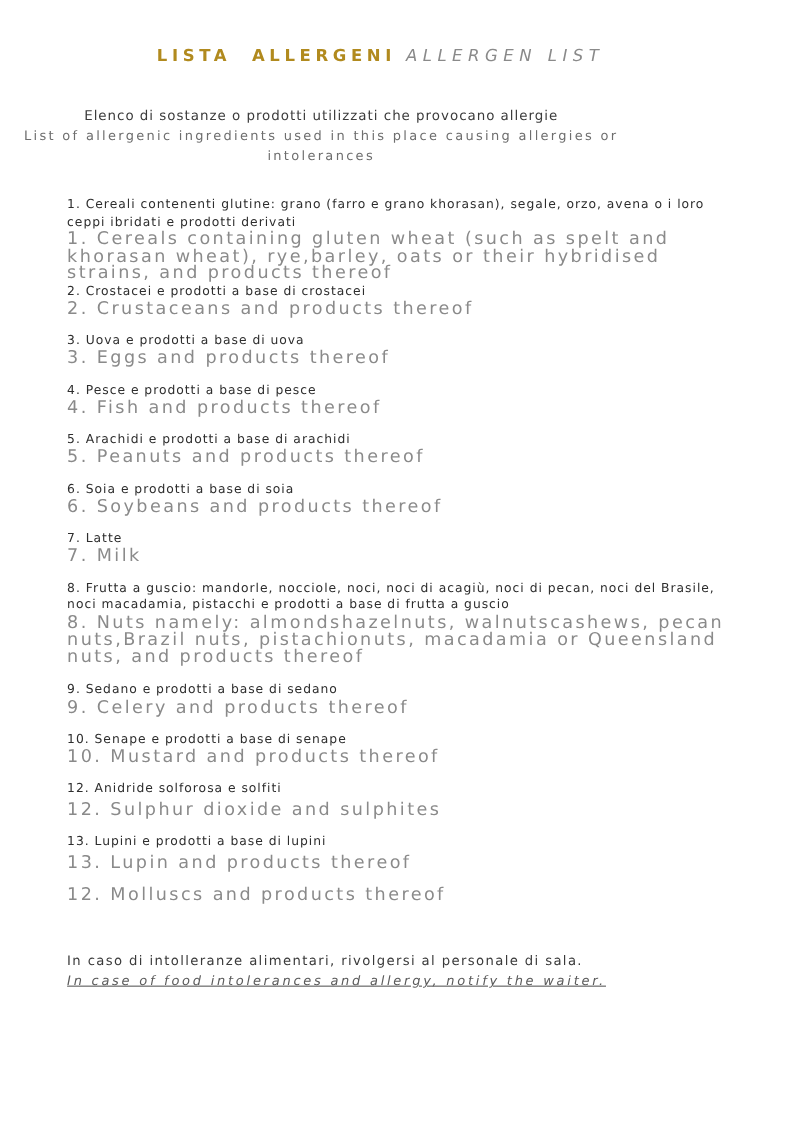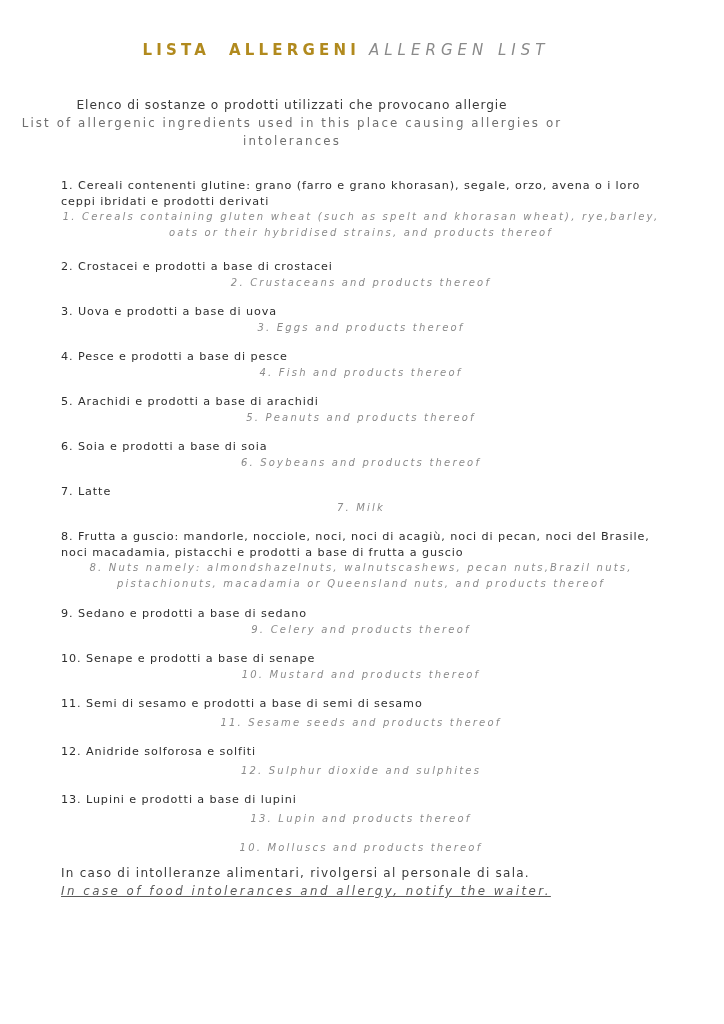--- a/index.html
+++ b/index.html
@@ -19,21 +19,21 @@
     .intro .it { font-size: 12.2px; color: #3a3a3a; letter-spacing: 0.9px; line-height: 18px; }
     .intro .en { font-size: 11.8px; color: #6e6e6e; letter-spacing: 2.1px; line-height: 18px; }
     .list {
       position: absolute; top: 178px; left: 61px; width: 600px;
     }
     .item { margin: 0; }
     .item .it {
       font-size: 11.2px; color: #2e2e2e; letter-spacing: 0.9px; line-height: 15.5px;
     }
     .item .en {
-      font-size: 10px; color: #8a8a8a; font-style: italic; letter-spacing: 2.2px; line-height: 15.5px; text-align: center;
+      font-size: 16px; color: #8a8a8a; letter-spacing: 2.2px; line-height: 15.5px;
     }
     .footer {
       position: absolute; top: 864px; left: 61px; width: 620px;
     }
     .footer .it { font-size: 12px; color: #3a3a3a; letter-spacing: 1.25px; line-height: 18px; }
     .footer .en { font-size: 11.8px; color: #5a5a5a; font-style: italic; letter-spacing: 2.5px; line-height: 18px; text-decoration: underline; }
   </style>
 </head>
 <body>
 
@@ -41,21 +41,21 @@
   <span class="it" style="white-space:pre">LISTA  ALLERGENI</span>
   <span class="en">ALLERGEN LIST</span>
 </div>
 
 <div class="intro">
   <div class="it">Elenco di sostanze o prodotti utilizzati che provocano allergie</div>
   <div class="en">List of allergenic ingredients used in this place causing allergies or intolerances</div>
 </div>
 
 <div class="list">
-  <div class="item" style="margin-bottom:19px">
+  <div class="item" style="margin-bottom:1px">
     <div class="it">1. Cereali contenenti glutine: grano (farro e grano khorasan), segale, orzo, avena o i loro ceppi ibridati e prodotti derivati</div>
     <div class="en">1. Cereals containing gluten wheat (such as spelt and khorasan wheat), rye,barley, oats or their hybridised strains, and products thereof</div>
   </div>
   <div class="item" style="margin-bottom:14px">
     <div class="it">2. Crostacei e prodotti a base di crostacei</div>
     <div class="en">2. Crustaceans and products thereof</div>
   </div>
   <div class="item" style="margin-bottom:14px">
     <div class="it">3. Uova e prodotti a base di uova</div>
     <div class="en">3. Eggs and products thereof</div>
@@ -82,32 +82,28 @@
   </div>
   <div class="item" style="margin-bottom:14px">
     <div class="it">9. Sedano e prodotti a base di sedano</div>
     <div class="en">9. Celery and products thereof</div>
   </div>
   <div class="item" style="margin-bottom:14px">
     <div class="it">10. Senape e prodotti a base di senape</div>
     <div class="en">10. Mustard and products thereof</div>
   </div>
   <div class="item" style="margin-bottom:14px">
-    <div class="it">11. Semi di sesamo e prodotti a base di semi di sesamo</div>
-    <div class="en" style="margin-top:3px">11. Sesame seeds and products thereof</div>
-  </div>
-  <div class="item" style="margin-bottom:14px">
     <div class="it">12. Anidride solforosa e solfiti</div>
     <div class="en" style="margin-top:3px">12. Sulphur dioxide and sulphites</div>
   </div>
   <div class="item" style="margin-bottom:14px">
     <div class="it">13. Lupini e prodotti a base di lupini</div>
     <div class="en" style="margin-top:3px">13. Lupin and products thereof</div>
   </div>
   <div class="item">
-    <div class="en" style="margin-top:3px">10. Molluscs and products thereof</div>
+    <div class="en" style="margin-top:3px">12. Molluscs and products thereof</div>
   </div>
 </div>
 
 <div class="footer">
   <div class="it">In caso di intolleranze alimentari, rivolgersi al personale di sala.</div>
   <div class="en">In case of food intolerances and allergy, notify the waiter.</div>
 </div>
 
 </body></html>

